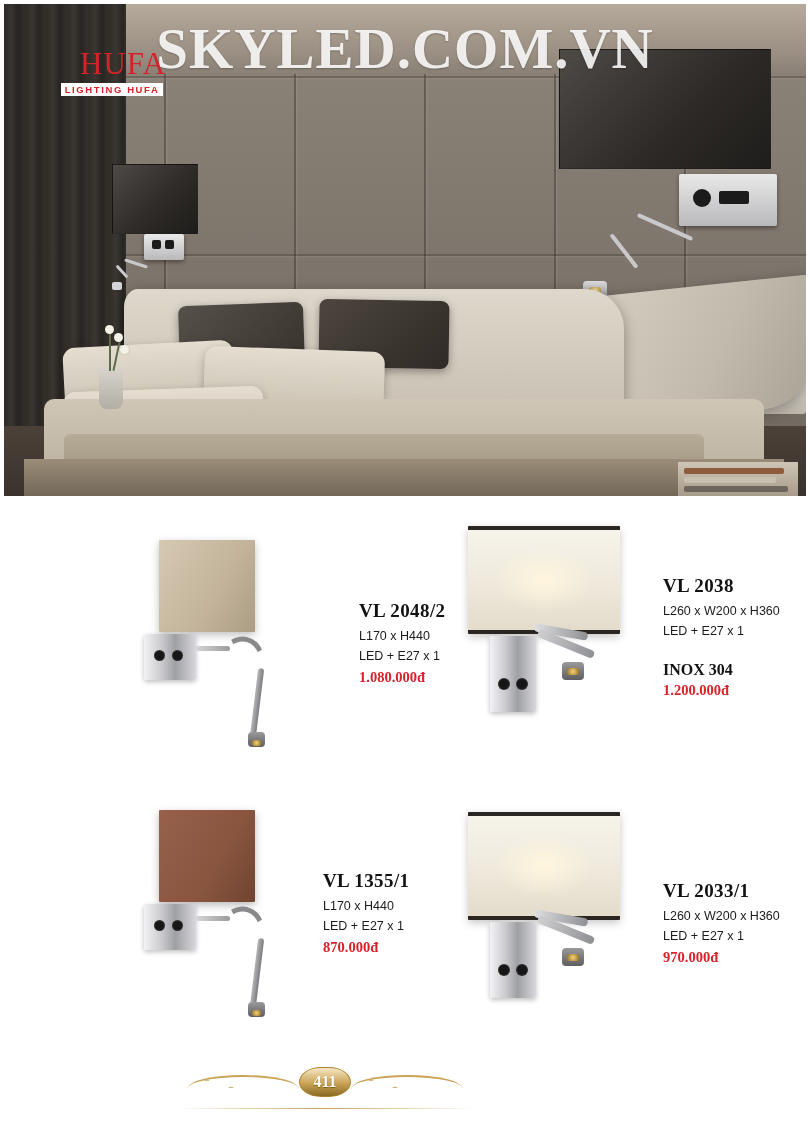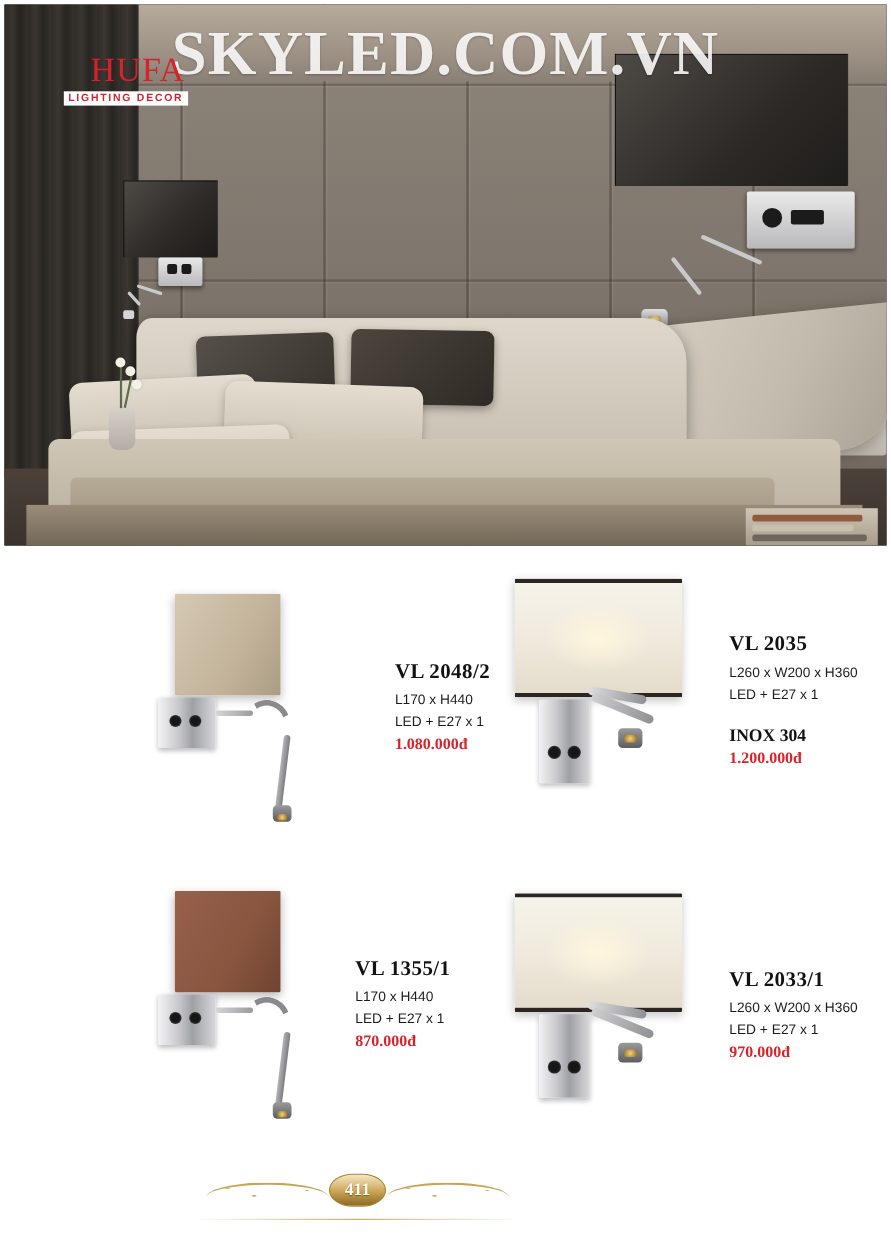--- a/index.html
+++ b/index.html
@@ -394,21 +394,21 @@
       <div class="book-strip" style="left:6px;top:6px;width:100px;background:#8e5b3c;"></div>
       <div class="book-strip" style="left:6px;top:15px;width:92px;background:#c9bfae;"></div>
       <div class="book-strip" style="left:6px;top:24px;width:104px;background:#6e665c;"></div>
     </div>
   </div>
 
   <div class="watermark">SKYLED.COM.VN</div>
 
   <div class="logo">
     <div class="logo-main">HUFA</div>
-    <div class="logo-sub">LIGHTING DECOR</div>
+    <div class="logo-sub">LIGHTING HUFA</div>
   </div>
 
   <div class="grid">
 
     <div class="cell" style="left:100px; top:18px;gap:36px;">
       <div class="art">
         <div class="shade" style="left:55px;top:22px;width:96px;height:92px;background:linear-gradient(120deg,#d6c9b2,#c2b39a 60%,#ab9c84);box-shadow:0 3px 9px rgba(0,0,0,0.25);"></div>
         <div class="metal-plate" style="left:40px;top:116px;width:52px;height:46px;"></div>
         <div class="sw" style="left:50px;top:132px;width:11px;height:11px;"></div>
         <div class="sw" style="left:68px;top:132px;width:11px;height:11px;"></div>
@@ -433,21 +433,21 @@
         </div>
         <div class="metal-plate" style="left:46px;top:124px;width:46px;height:76px;"></div>
         <div class="sw" style="left:54px;top:166px;width:12px;height:12px;"></div>
         <div class="sw" style="left:72px;top:166px;width:12px;height:12px;"></div>
         <div style="position:absolute;left:90px;top:116px;width:54px;height:8px;background:linear-gradient(to right,#dedee1,#8f9093);border-radius:4px;transform:rotate(10deg);"></div>
         <div style="position:absolute;left:92px;top:128px;width:60px;height:8px;background:linear-gradient(to right,#cfcfd2,#8f9093);border-radius:4px;transform:rotate(22deg);"></div>
         <div class="goose-tip" style="left:118px;top:150px;width:22px;height:18px;"></div>
         <div class="goose-led" style="left:123px;top:156px;width:12px;height:7px;"></div>
       </div>
       <div class="info">
-        <div class="pname">VL 2035</div>
+        <div class="pname">VL 2038</div>
         <div class="pspec">L260 x W200 x H360</div>
         <div class="pspec">LED + E27 x 1</div>
         <div class="pmat">INOX 304</div>
         <div class="pprice">1.200.000đ</div>
       </div>
     </div>
 
     <div class="cell" style="left:100px; top:288px;">
       <div class="art">
         <div class="shade" style="left:55px;top:22px;width:96px;height:92px;background:linear-gradient(120deg,#97614c,#89553f 60%,#6f4431);box-shadow:0 3px 9px rgba(0,0,0,0.28);"></div>

